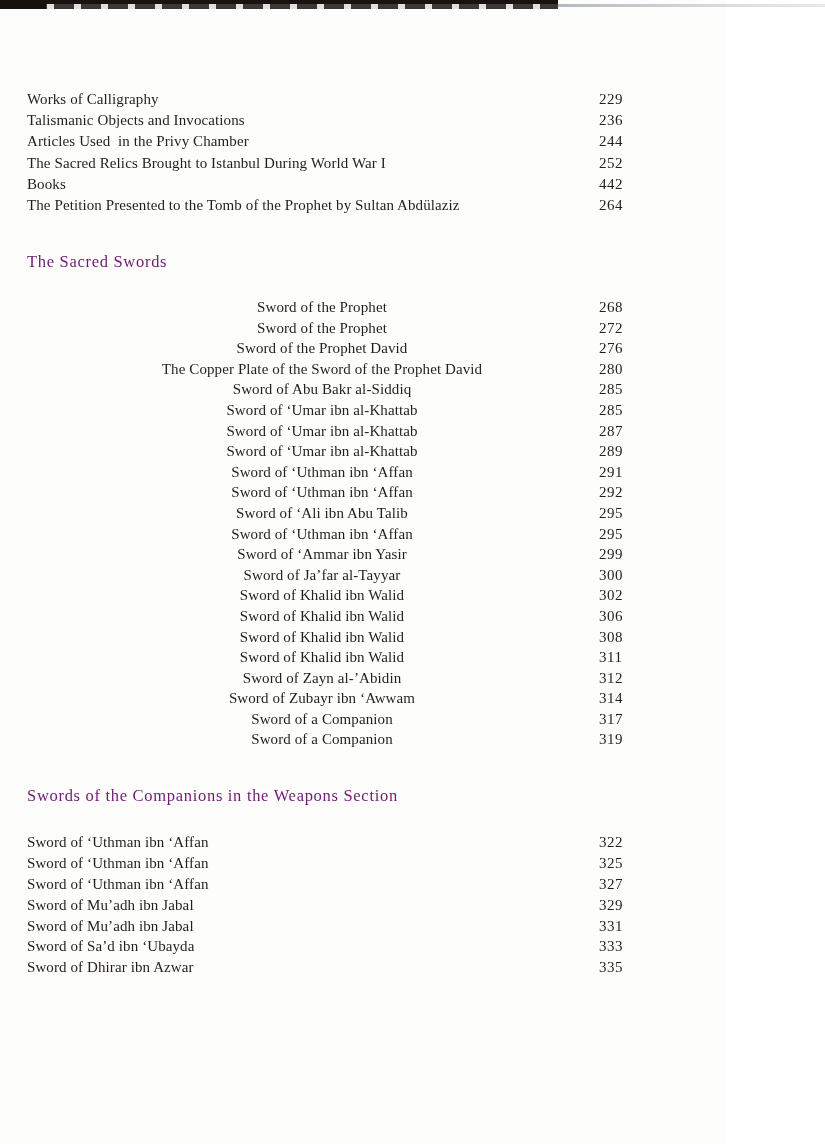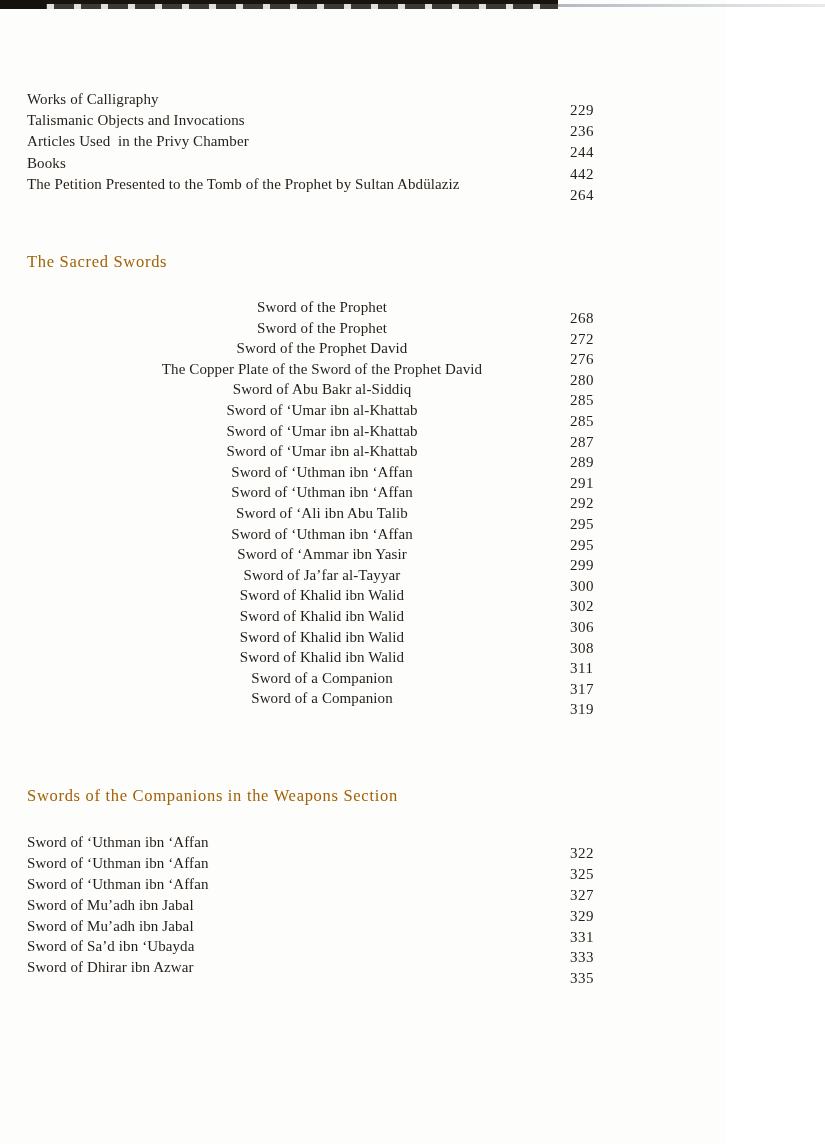--- a/index.html
+++ b/index.html
@@ -63,34 +63,33 @@
   .toc-block-0 .toc-row { height: 21.2px; line-height: 21.2px; }
   .toc-block-1 .toc-row { height: 20.6px; line-height: 20.6px; text-align: center; }
   .toc-block-2 .toc-row { height: 20.9px; line-height: 20.9px; }
 
   .entry-label {
     white-space: pre;
     letter-spacing: 0.1px;
   }
   .entry-page {
     position: absolute;
-    left: 543px;
+    left: 572px;
     top: 0;
     letter-spacing: 0.5px;
-    margin-top: 11px;
   }
 
   .section-heading {
     position: absolute;
     left: 0;
     margin: 0;
     font-size: 16.5px;
     font-weight: normal;
     letter-spacing: 0.7px;
-    color: #a16207;
+    color: #701a75;
     white-space: pre;
   }
 </style>
 </head>
 <body>
 
 <div class="page">
 
   <div class="scan-edge">
     <div class="scan-edge-left"></div>
@@ -98,20 +97,21 @@
     <div class="scan-edge-corner"></div>
     <div class="scan-edge-right"></div>
   </div>
 
   <main class="content">
 
     <section class="toc-block toc-block-0">
         <div class="toc-row"><span class="entry-label">Works of Calligraphy</span><span class="entry-page">229</span></div>
         <div class="toc-row"><span class="entry-label">Talismanic Objects and Invocations</span><span class="entry-page">236</span></div>
         <div class="toc-row"><span class="entry-label">Articles Used  in the Privy Chamber</span><span class="entry-page">244</span></div>
+        <div class="toc-row"><span class="entry-label">The Sacred Relics Brought to Istanbul During World War I</span><span class="entry-page">252</span></div>
         <div class="toc-row"><span class="entry-label">Books</span><span class="entry-page">442</span></div>
         <div class="toc-row"><span class="entry-label">The Petition Presented to the Tomb of the Prophet by Sultan Abdülaziz</span><span class="entry-page">264</span></div>
       </section>
 
     <h2 class="section-heading toc-heading-1">The Sacred Swords</h2>
 
     <section class="toc-block toc-block-1">
         <div class="toc-row"><span class="entry-label">Sword of the Prophet</span><span class="entry-page">268</span></div>
         <div class="toc-row"><span class="entry-label">Sword of the Prophet</span><span class="entry-page">272</span></div>
         <div class="toc-row"><span class="entry-label">Sword of the Prophet David</span><span class="entry-page">276</span></div>
@@ -123,20 +123,22 @@
         <div class="toc-row"><span class="entry-label">Sword of ‘Uthman ibn ‘Affan</span><span class="entry-page">291</span></div>
         <div class="toc-row"><span class="entry-label">Sword of ‘Uthman ibn ‘Affan</span><span class="entry-page">292</span></div>
         <div class="toc-row"><span class="entry-label">Sword of ‘Ali ibn Abu Talib</span><span class="entry-page">295</span></div>
         <div class="toc-row"><span class="entry-label">Sword of ‘Uthman ibn ‘Affan</span><span class="entry-page">295</span></div>
         <div class="toc-row"><span class="entry-label">Sword of ‘Ammar ibn Yasir</span><span class="entry-page">299</span></div>
         <div class="toc-row"><span class="entry-label">Sword of Ja’far al-Tayyar</span><span class="entry-page">300</span></div>
         <div class="toc-row"><span class="entry-label">Sword of Khalid ibn Walid</span><span class="entry-page">302</span></div>
         <div class="toc-row"><span class="entry-label">Sword of Khalid ibn Walid</span><span class="entry-page">306</span></div>
         <div class="toc-row"><span class="entry-label">Sword of Khalid ibn Walid</span><span class="entry-page">308</span></div>
         <div class="toc-row"><span class="entry-label">Sword of Khalid ibn Walid</span><span class="entry-page">311</span></div>
+        <div class="toc-row"><span class="entry-label">Sword of Zayn al-’Abidin</span><span class="entry-page">312</span></div>
+        <div class="toc-row"><span class="entry-label">Sword of Zubayr ibn ‘Awwam</span><span class="entry-page">314</span></div>
         <div class="toc-row"><span class="entry-label">Sword of a Companion</span><span class="entry-page">317</span></div>
         <div class="toc-row"><span class="entry-label">Sword of a Companion</span><span class="entry-page">319</span></div>
       </section>
 
     <h2 class="section-heading toc-heading-2">Swords of the Companions in the Weapons Section</h2>
 
     <section class="toc-block toc-block-2">
         <div class="toc-row"><span class="entry-label">Sword of ‘Uthman ibn ‘Affan</span><span class="entry-page">322</span></div>
         <div class="toc-row"><span class="entry-label">Sword of ‘Uthman ibn ‘Affan</span><span class="entry-page">325</span></div>
         <div class="toc-row"><span class="entry-label">Sword of ‘Uthman ibn ‘Affan</span><span class="entry-page">327</span></div>

